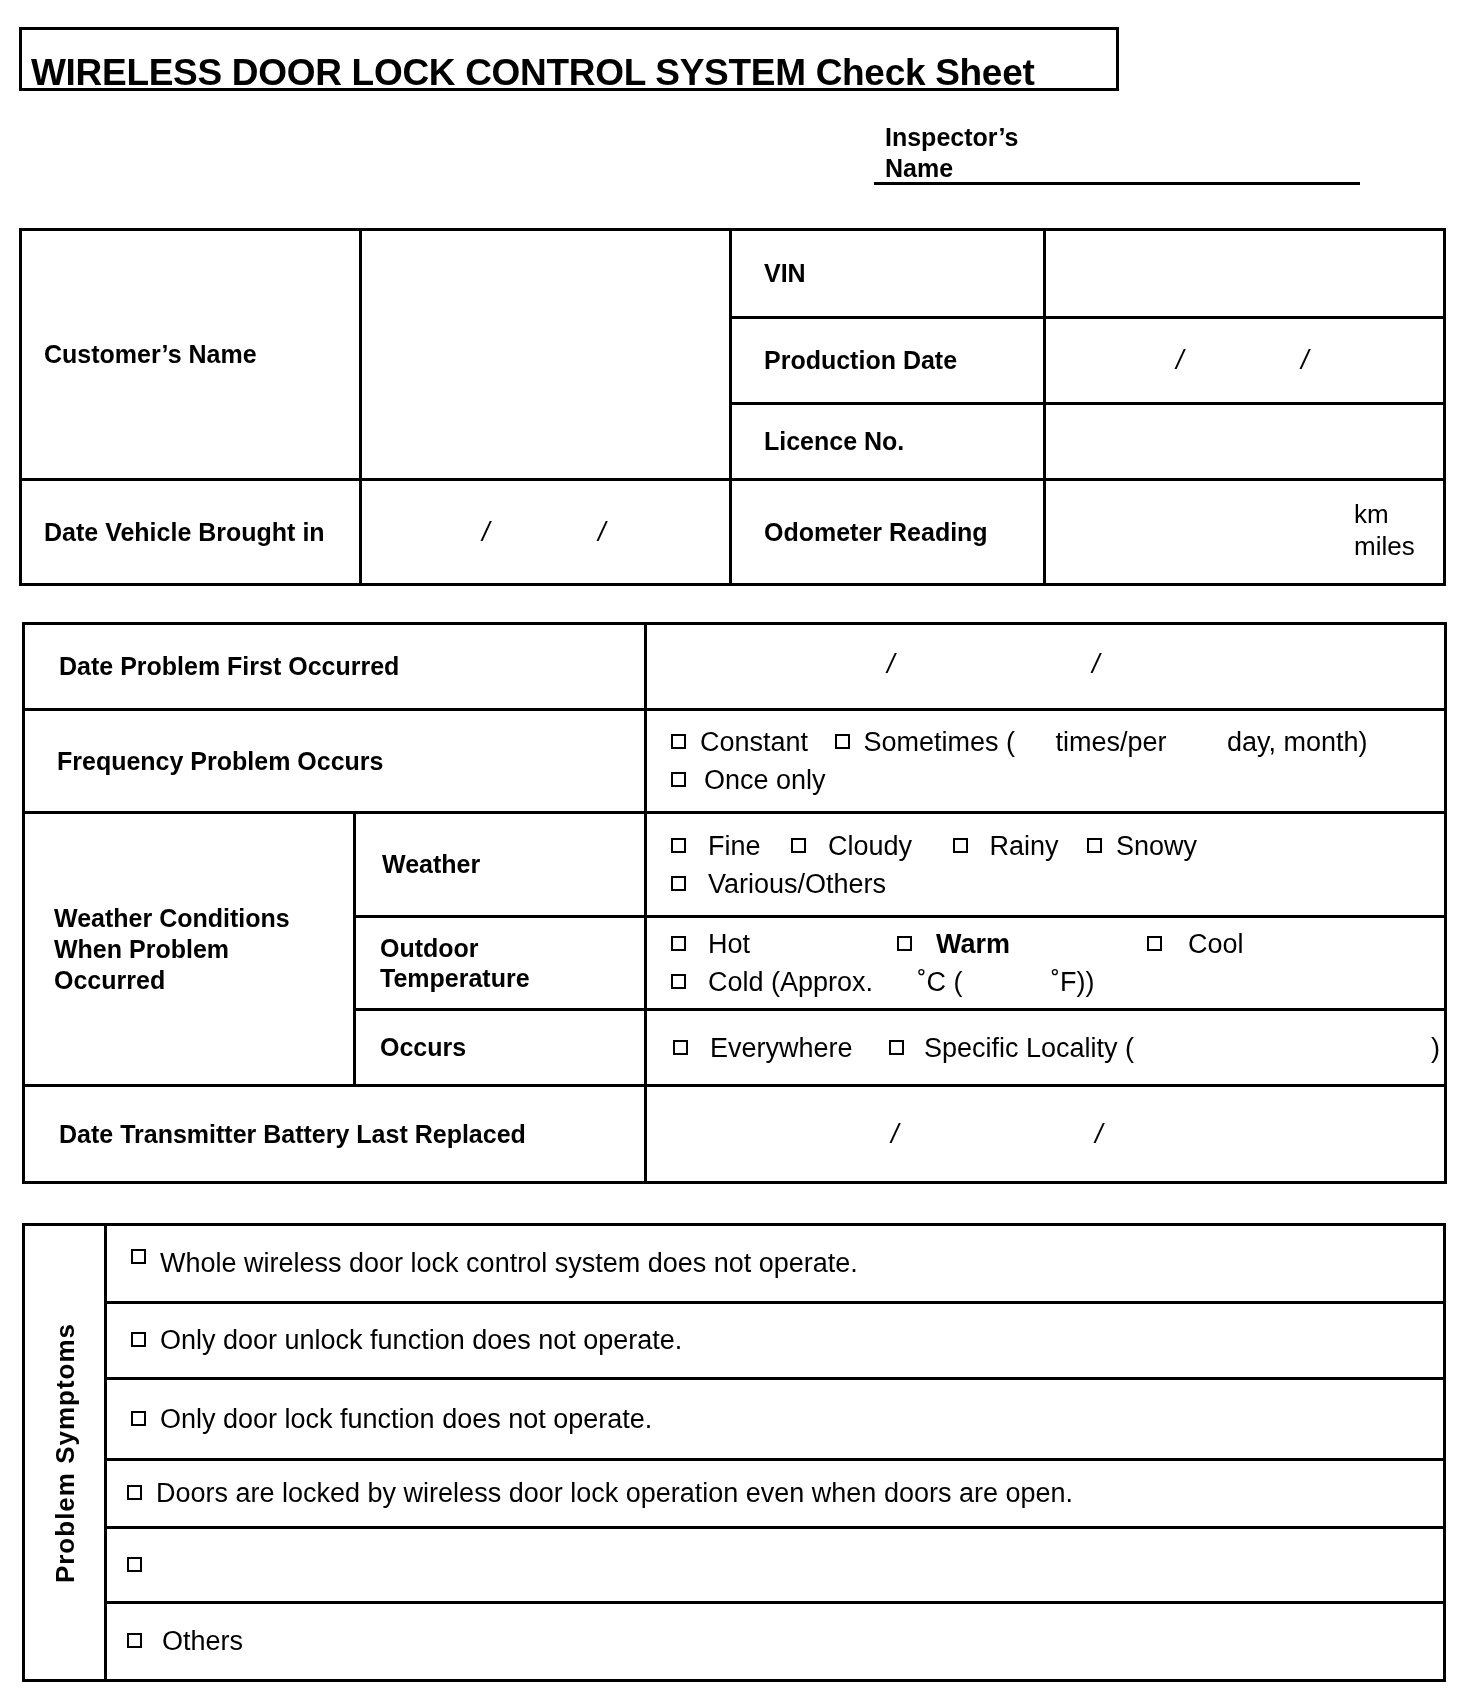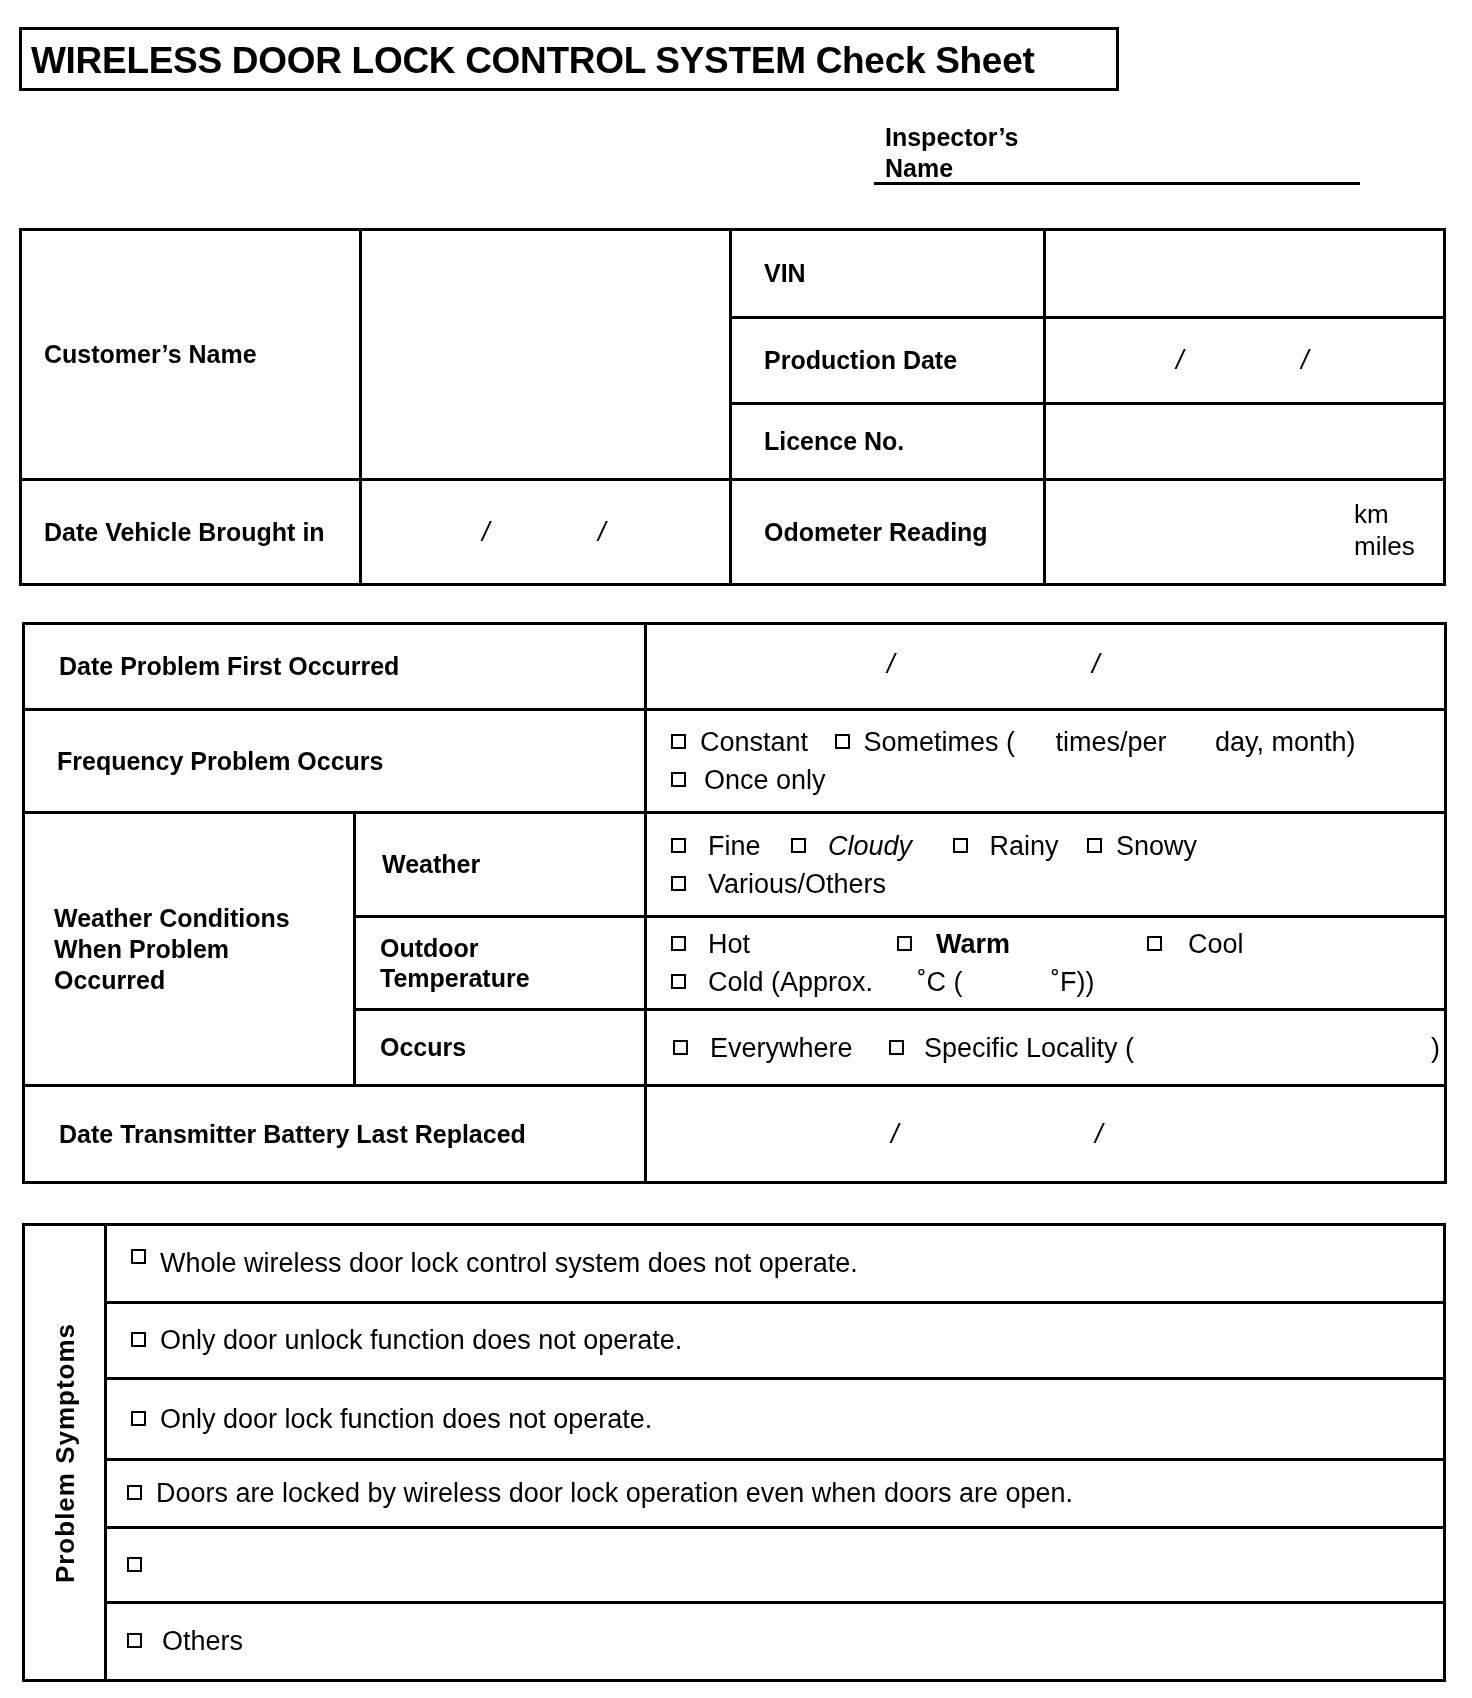--- a/index.html
+++ b/index.html
@@ -1,19 +1,19 @@
 <!DOCTYPE html>
 <html><head>
 <meta charset="utf-8">
 <style>
   html, body { margin:0; padding:0; background:#ffffff; }
   body { width:1472px; height:1698px; position:relative; overflow:hidden; color:#000; font-family:"Liberation Sans", sans-serif; }
   .abs { position:absolute; }
   .title-box { left:19px; top:27px; width:1094px; height:58px; border:3px solid #000; box-sizing:content-box; }
-  .title-text { position:absolute; left:9px; top:10px; font-size:37px; font-weight:bold; letter-spacing:-0.3px; white-space:nowrap; }
+  .title-text { position:absolute; left:9px; top:22px; font-size:37px; font-weight:bold; letter-spacing:-0.3px; white-space:nowrap; }
   .inspector { left:885px; top:122px; font-size:25px; font-weight:bold; line-height:31px; }
   .inspector-line { left:874px; top:182px; width:486px; height:3px; background:#000; }
   table.grid { position:absolute; border-collapse:collapse; table-layout:fixed; }
   table.grid td { border:3px solid #000; padding:0; vertical-align:middle; }
   .lbl { font-weight:bold; font-size:25px; padding-left:22px !important; }
   .val { font-size:27px; }
   .slashes { text-align:left; font-size:27px; font-style:italic; }
   .cb { display:inline-block; width:15px; height:15px; border:2.5px solid #000; box-sizing:border-box; margin-right:14px; vertical-align:middle; position:relative; top:-2px; }
   .opt { display:inline-block; font-size:27px; white-space:nowrap; }
   .line { height:38px; line-height:38px; white-space:nowrap; }
@@ -95,38 +95,38 @@
       </div>
     </td>
   </tr>
   <tr style="height:103px">
     <td colspan="2" class="lbl" style="padding-left:32px !important">Frequency Problem Occurs</td>
     <td style="padding-left:24px;">
       <div class="line">
         <span class="opt"><span class="cb"></span><span>Constant</span></span>
         <span class="opt" style="margin-left:22px;"><span class="cb"></span><span>Sometimes (</span></span>
         <span class="opt" style="margin-left:36px;">times/per</span>
-        <span class="opt" style="margin-left:44px;">day, month)</span>
+        <span class="opt" style="margin-left:56px;">day, month)</span>
       </div>
       <div class="line">
         <span class="opt"><span class="cb" style="margin-right:18px;"></span><span>Once only</span></span>
       </div>
     </td>
   </tr>
   <tr style="height:104px">
     <td rowspan="3" class="lbl" style="padding-left:29px !important; line-height:31px;">
       <div>Weather Conditions</div>
       <div>When Problem</div>
       <div>Occurred</div>
     </td>
     <td class="lbl" style="padding-left:26px !important">Weather</td>
     <td style="padding-left:24px;">
       <div class="line">
         <span class="opt"><span class="cb" style="margin-right:22px;"></span><span>Fine</span></span>
-        <span class="opt" style="margin-left:26px;font-style:italic;"><span class="cb" style="margin-right:22px;"></span><span>Cloudy</span></span>
+        <span class="opt" style="margin-left:26px;"><span class="cb" style="margin-right:22px;"></span><span>Cloudy</span></span>
         <span class="opt" style="margin-left:36px;"><span class="cb" style="margin-right:22px;"></span><span>Rainy</span></span>
         <span class="opt" style="margin-left:24px;"><span class="cb"></span><span>Snowy</span></span>
       </div>
       <div class="line">
         <span class="opt"><span class="cb" style="margin-right:22px;"></span><span>Various/Others</span></span>
       </div>
     </td>
   </tr>
   <tr style="height:93px">
     <td class="lbl" style="padding-left:24px !important; line-height:30px;">

